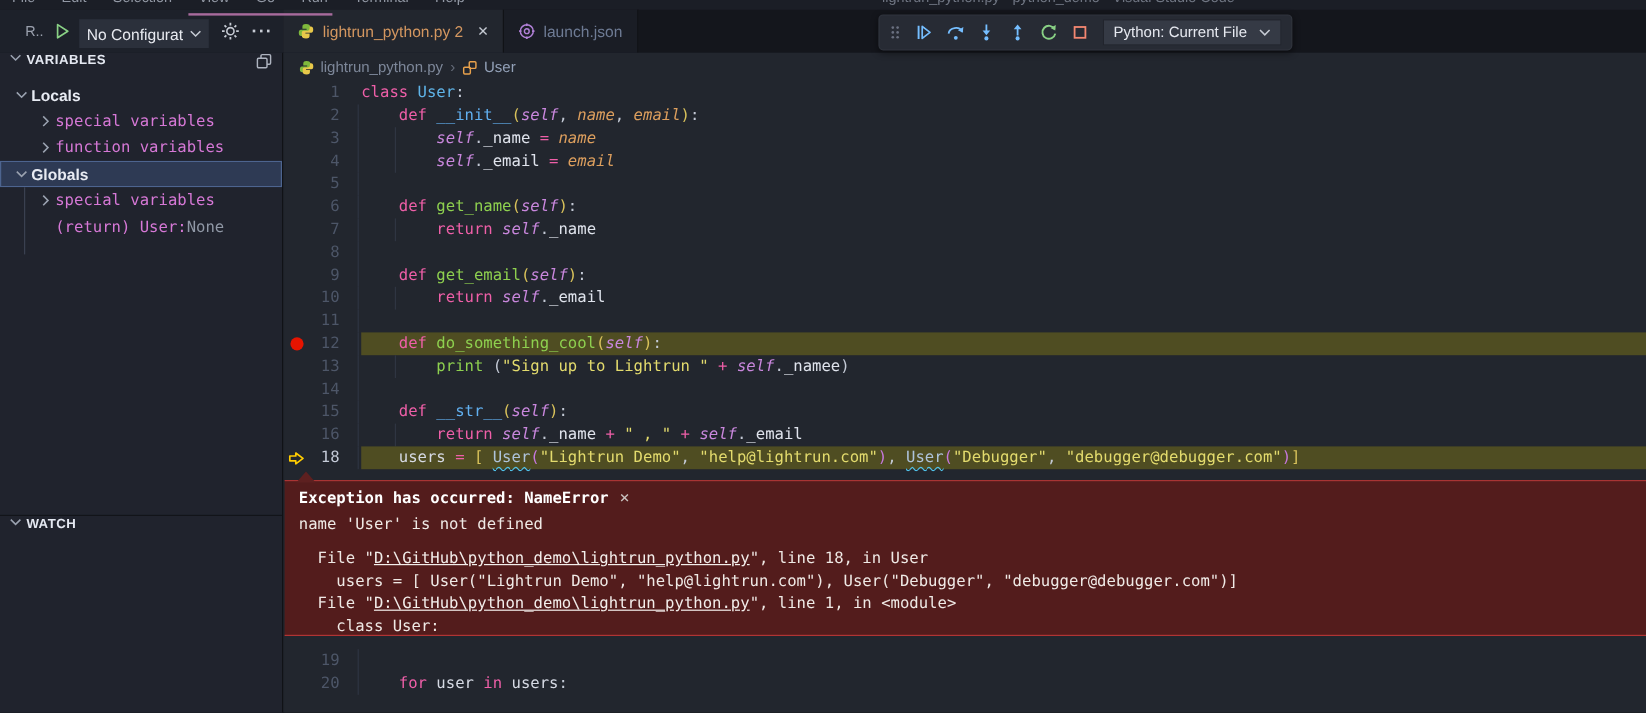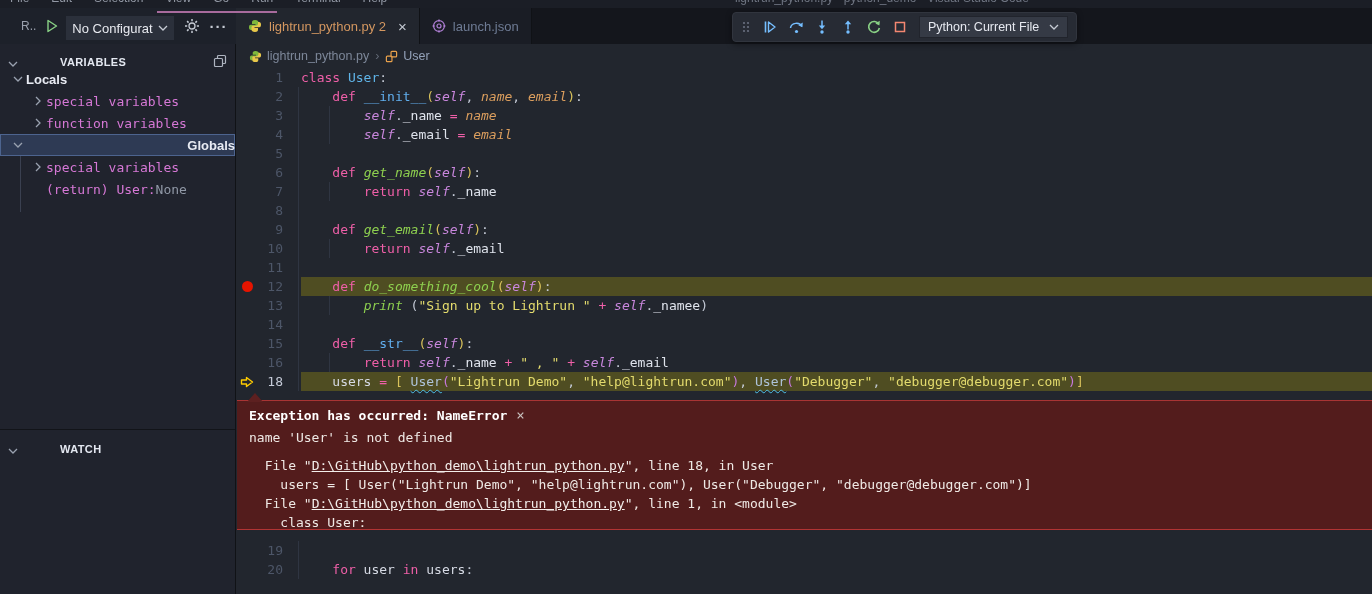--- a/index.html
+++ b/index.html
@@ -30,31 +30,31 @@
   .tab .tab-icon { margin-right:7px; display:flex; }
   .tab .tab-close { margin-left:12px; color:#c5cad3; font-size:15px; line-height:1; cursor:pointer; }
   
   .debug-toolbar { position:absolute; left:732px; top:12px; height:30px; background:#272b34; border:1px solid #31353e; border-radius:4px; box-shadow:0 2px 6px rgba(0,0,0,.45); display:flex; align-items:center; padding:0 8px; z-index:10; }
   .debug-toolbar .grip { margin-right:6px; cursor:grab; display:flex; }
   .dbg-btn { width:26px; height:26px; display:flex; align-items:center; justify-content:center; cursor:pointer; border-radius:3px; }
   .dbg-picker { height:22px; background:#353a45; border:1px solid #21242c; color:#e6e9f0; font-size:12.5px; display:flex; align-items:center; padding:0 8px; margin-left:6px; cursor:pointer; }
   .dbg-picker .chev { margin-left:10px; }
   
   .sidebar { position:absolute; left:0; top:44px; width:236px; height:550px; background:#20232d; border-right:1px solid #101216; }
-  .panel-header { height:24px; display:flex; align-items:flex-end; padding:0 8px; color:#e4e8f1;gap:38px; }
+  .panel-header { height:24px; display:flex; align-items:flex-start; padding:0 8px; color:#e4e8f1; }
   .panel-header .ph-title { font-size:11px; font-weight:bold; letter-spacing:.4px; margin-left:4px; flex:1; }
   .var-tree { position:relative; }
   .var-row { height:22px; display:flex; align-items:center; font-size:13px; cursor:pointer; position:relative; }
   .var-row.lvl1 { padding-left:10px; }
   .var-row.lvl2 { padding-left:30px; }
   .var-row .chev { width:16px; display:flex; justify-content:center; flex:none; }
   .var-row.scope { color:#e8ebf3; font-weight:bold; }
   .var-row.expr { font-family:"DejaVu Sans Mono", monospace; color:#d678d6; }
   .var-row .val { color:#9098a6; }
-  .var-row.selected { background:#2e3a54; box-shadow:inset 0 0 0 1px #4d648f;justify-content:space-between; }
+  .var-row.selected { background:#2e3a54; box-shadow:inset 0 0 0 1px #4d648f; }
   .tree-guide { position:absolute; left:20px; top:88px; width:1px; height:56px; background:#3a4050; }
   .watch-section { position:absolute; left:0; top:385px; width:100%; }
   .watch-section .divider { height:1px; background:#121419; margin-bottom:1px; }
   
   .editor { position:absolute; left:237px; top:44px; width:1135px; height:550px; background:#22262e; overflow:hidden; }
   .breadcrumb { height:24px; display:flex; align-items:center; padding-left:12px; font-size:12.5px; color:#7d8799; }
   .breadcrumb .bc-item { display:flex; align-items:center; cursor:pointer; }
   .breadcrumb .bc-sep { margin:0 6px; color:#646b78; }
   .breadcrumb .bc-symbol { color:#93a1b8; }
   .breadcrumb .bc-icon { margin-right:5px; display:flex; }
@@ -64,21 +64,21 @@
   .bp-dot { width:11px; height:11px; border-radius:50%; background:#e51400; }
   .line-num { width:26px; flex:none; text-align:right; color:#4d5668; }
   .code-line.cur .line-num { color:#c5cbd8; }
   .line-content { flex:1; margin-left:18px; position:relative; }
   .code-line.hl .line-content { background:#4f4d22; }
   .code-line.g1 .line-content::before, .code-line.g2 .line-content::before {
     content:''; position:absolute; left:-3px; top:0; bottom:0; width:1px; background:#2f3542; }
   .code-line.g2 .line-content::after {
     content:''; position:absolute; left:28px; top:0; bottom:0; width:1px; background:#2f3542; }
   .tok-kw  { color:#ef5fa8; }
-  .tok-fn  { color:#8ed04f;font-style:italic; }
+  .tok-fn  { color:#8ed04f; }
   .tok-magic { color:#61afef; }
   .tok-cls { color:#5fb4e8; }
   .tok-str { color:#e3db6d; }
   .tok-self { color:#c987dd; font-style:italic; }
   .tok-param { color:#dd9f5e; font-style:italic; }
   .tok-attr { color:#dfe3ec; }
   .tok-op  { color:#ef5fa8; }
   .tok-gold { color:#d9c25b; }
   .tok-viol { color:#c678dd; }
   .tok-pun { color:#c3c9d5; }

